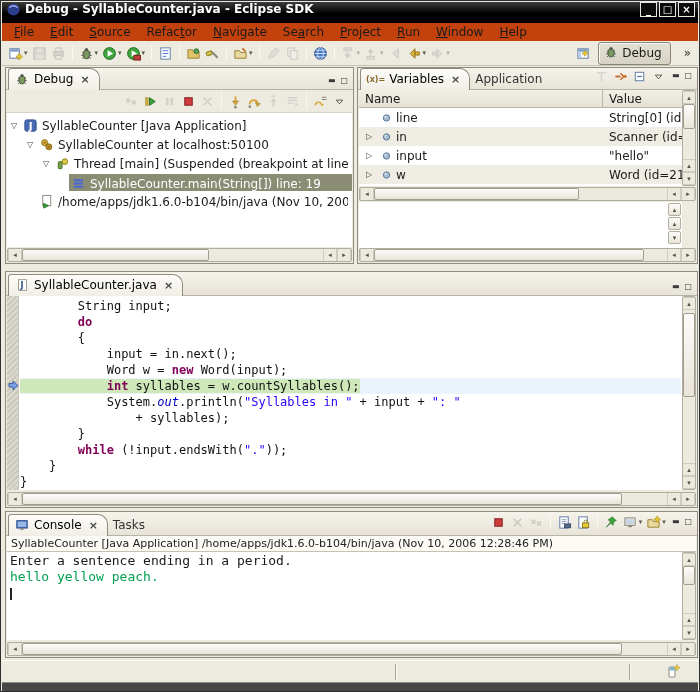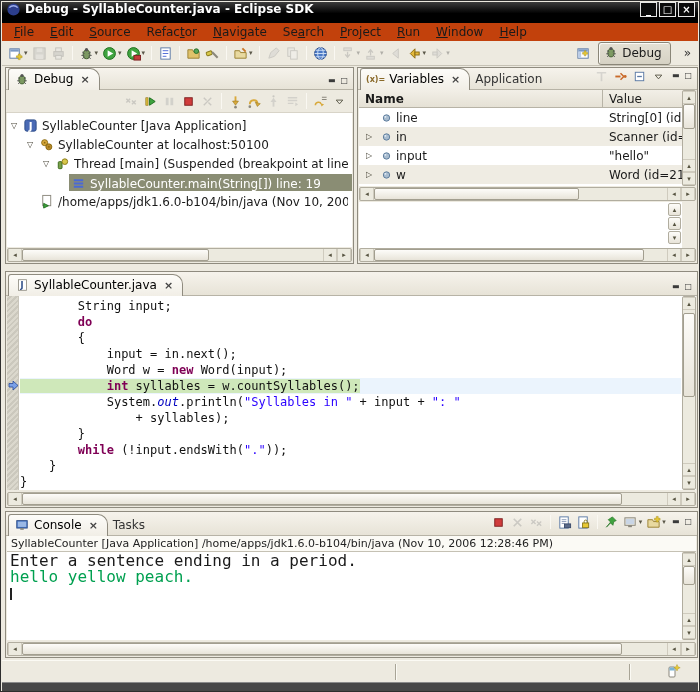--- a/index.html
+++ b/index.html
@@ -56,21 +56,21 @@
   .trow{display:flex;align-items:center;height:19px;white-space:nowrap;overflow:hidden;}
   .tindent{flex:none;}
   .texp{width:14px;flex:none;text-align:center;font-size:8px;color:#4a473a;}
   .tbody{display:flex;align-items:center;gap:4px;padding:0 4px 0 1px;height:17px;flex:1;min-width:0;overflow:hidden;}
   .tbody.sel{background:var(--selection-bg);color:#fff;align-items:flex-end;}
   .ticon{width:16px;height:16px;flex:none;display:inline-flex;align-items:center;justify-content:center;}
   .tlabel{overflow:hidden;white-space:pre;}
   
   .vheader{position:absolute;top:22px;left:1px;right:15px;height:18px;display:flex;align-items:center;
     background:linear-gradient(#f2efe7,#e5e1d5);border-bottom:1px solid #b7b3a6;}
-  .vhname{width:244px;height:100%;display:flex;align-items:center;padding-left:6px;border-right:1px solid #b7b3a6;font-weight:bold;}
+  .vhname{width:244px;height:100%;display:flex;align-items:center;padding-left:6px;border-right:1px solid #b7b3a6;}
   .vhvalue{flex:1;padding-left:6px;}
   .vrows{position:absolute;top:40px;left:1px;right:15px;height:78px;background:#fff;overflow:hidden;}
   .vrow{display:flex;height:19px;align-items:center;background:#fff;}
   .vrow.alt{background:#efece3;}
   .vname{width:244px;display:flex;align-items:center;gap:2px;padding-left:3px;overflow:hidden;white-space:nowrap;}
   .vval{flex:1;padding-left:6px;overflow:hidden;white-space:nowrap;}
   .vdetail{position:absolute;left:1px;right:15px;background:#fff;}
   .mini-vscroll{display:flex;flex-direction:column;gap:1px;position:absolute;right:1px;}
   .mini-btn{width:13px;height:13px;border:1px solid #b1ad9f;border-radius:2px;background:linear-gradient(#fdfcf9,#e8e4d9);
     display:flex;align-items:center;justify-content:center;font-size:7px;color:#55523f;}
@@ -86,21 +86,21 @@
   .tok-k{color:var(--keyword);font-weight:bold;}
   .tok-s{color:var(--string);}
   .tok-f{color:var(--field);font-style:italic;}
   .tok-d{color:#111;}
   .ip-arrow{position:absolute;left:1px;width:11px;height:11px;}
   .ed-vscroll{top:0;right:0;bottom:0;height:auto;}
   
   .cons-header{position:absolute;top:24px;left:1px;right:1px;height:16px;background:#fbfaf5;border-bottom:1px solid #c5c1b4;
     font-size:11px;display:flex;align-items:center;padding-left:4px;white-space:nowrap;overflow:hidden;color:#222;}
   .cons-body{position:absolute;top:40px;left:1px;right:15px;bottom:17px;background:#fff;overflow:hidden;
-    font-family:"DejaVu Sans Mono","Liberation Mono",monospace;font-size:16px;line-height:16px;padding:1px 0 0 3px;}
+    font-family:"DejaVu Sans Mono","Liberation Mono",monospace;font-size:13px;line-height:16px;padding:1px 0 0 3px;}
   .cline{height:16px;white-space:pre;}
   .cline.stdin{color:var(--stdin-green);}
   .caret{display:inline-block;width:2px;height:12px;background:#222;vertical-align:middle;}
   
   .statusbar{position:absolute;top:659px;left:1px;right:1px;height:22px;background:#edeae0;border-top:1px solid #fbfaf4;}
   .sb-div{position:absolute;top:3px;width:1px;height:16px;background:#a8a496;box-shadow:1px 0 0 #fbfaf4;}
   .sb-progress{position:absolute;right:16px;top:2px;width:17px;height:17px;}
   .bottomstrip{position:absolute;top:681px;left:1px;right:1px;height:9px;background:#474747;border-top:1px solid #8a8a8a;}
   u{text-decoration:underline;}
 </style>

